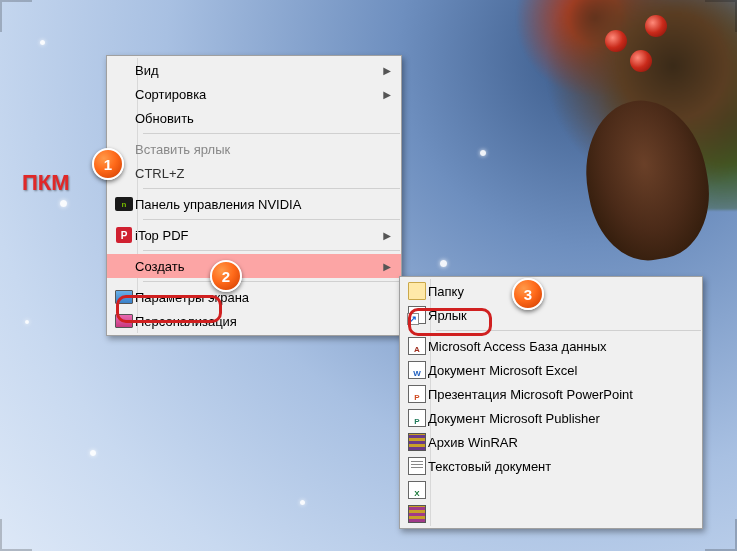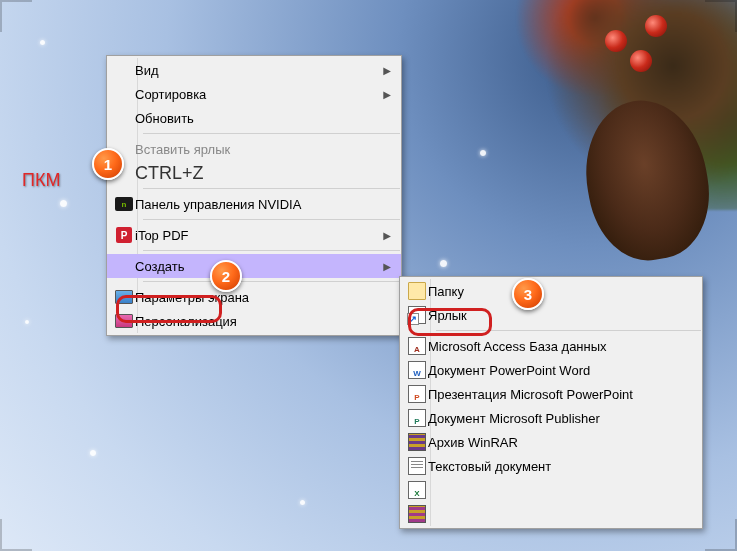--- a/index.html
+++ b/index.html
@@ -76,21 +76,21 @@
   .mi {
     display: flex;
     align-items: center;
     height: 24px;
     padding: 0 30px 0 28px;
     position: relative;
     white-space: nowrap;
   }
   .mi.disabled { color: #888; }
   .mi .label { flex: 1; }
-  .mi .shortcut { color: #333; font-size: 18px; }
+  .mi .shortcut { color: #333; font-size: 13px; }
   .mi .arrow {
     position: absolute;
     right: 10px;
     font-size: 10px;
     color: #555;
   }
   .mi .icon {
     position: absolute;
     left: 8px;
     width: 18px;
@@ -106,21 +106,21 @@
   }
   .gutter-sep {
     position: absolute;
     top: 2px;
     bottom: 2px;
     left: 30px;
     width: 1px;
     background: #d8d8d8;
   }
   .mi.highlight {
-    background: #c4b5fd;
+    background: #fca5a5;
   }
 
   
   .callout {
     position: absolute;
     width: 28px;
     height: 28px;
     border-radius: 50%;
     background: radial-gradient(circle at 35% 30%, #ff9a4a 0%, #ff6a1a 45%, #cc3a00 100%);
     border: 2px solid #fff;
@@ -136,22 +136,22 @@
   .red-ring {
     position: absolute;
     border: 3px solid #d02020;
     border-radius: 10px;
     z-index: 15;
     pointer-events: none;
   }
   .pkm-label {
     position: absolute;
     color: #e02828;
-    font-weight: normal;
-    font-size: 18px;
+    font-weight: bold;
+    font-size: 22px;
     text-shadow: 1px 1px 2px rgba(0,0,0,0.4);
   }
   .corner-crop {
     position: absolute;
     width: 30px;
     height: 30px;
     border: 2px solid rgba(0,0,0,0.2);
     border-right: none;
     border-bottom: none;
   }
@@ -295,21 +295,21 @@
   <div class="mi">
     <span class="icon">
         <span class="fi access">A</span>
       </span>
     <span class="label">Microsoft Access База данных</span>
   </div>
   <div class="mi">
     <span class="icon">
         <span class="fi word">W</span>
       </span>
-    <span class="label">Документ PowerPoint Word</span>
+    <span class="label">Документ Microsoft Excel</span>
   </div>
   <div class="mi">
     <span class="icon">
         <span class="fi ppt">P</span>
       </span>
     <span class="label">Презентация Microsoft PowerPoint</span>
   </div>
   <div class="mi">
     <span class="icon">
         <span class="fi pub">P</span>

